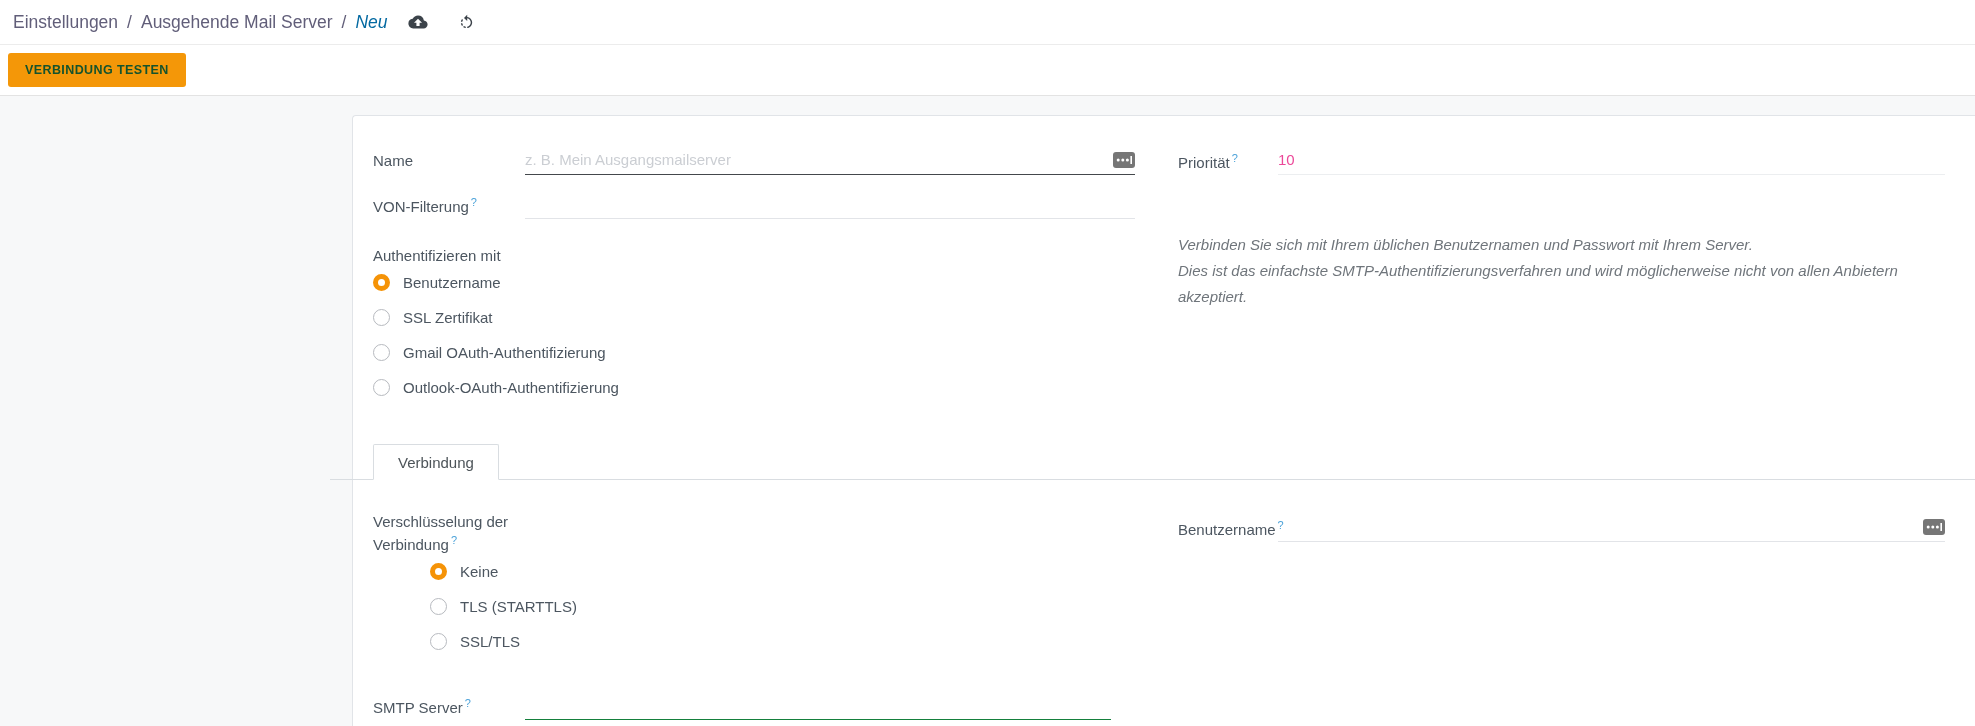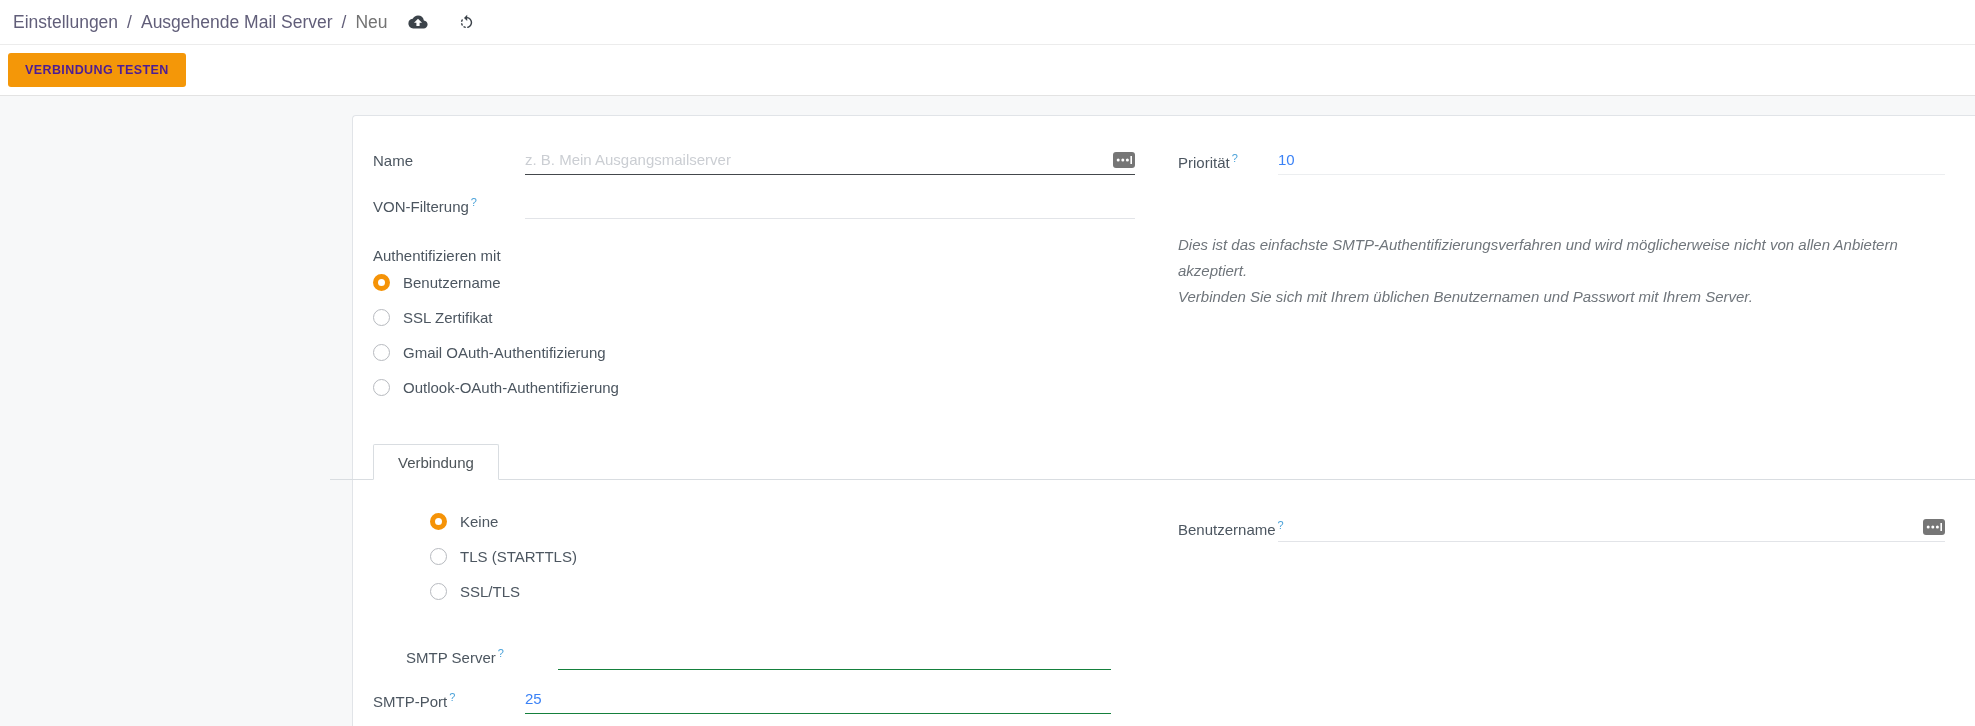--- a/index.html
+++ b/index.html
@@ -4,48 +4,48 @@
 <style>
   * { margin:0; padding:0; box-sizing:border-box; }
   html,body { width:1975px; height:726px; background:#fff; font-family:"Liberation Sans","DejaVu Sans",sans-serif; }
   .screen { width:1975px; height:726px; overflow:hidden; display:flex; flex-direction:column; }
 
   
   .topbar { height:45px; background:#fff; border-bottom:1px solid #ececec; display:flex; align-items:center; padding-left:13px; flex:none; }
   .breadcrumb { display:flex; align-items:center; gap:9px; font-size:17.5px; }
   .breadcrumb a { color:#615e79; text-decoration:none; cursor:pointer; }
   .breadcrumb .sep { color:#615e79; }
-  .breadcrumb .current { color:#737373; }
+  .breadcrumb .current { color:#0369a1;font-style:italic; }
   .icon-btn { background:none; border:none; cursor:pointer; display:flex; align-items:center; justify-content:center; padding:4px; }
   .icon-btn svg { fill:#3c434a; }
   .topbar-icons { display:flex; align-items:center; gap:22px; margin-left:16px; }
 
   
   .statusbar { height:51px; background:#fff; border-bottom:1px solid #e3e3e3; display:flex; align-items:center; padding-left:8px; flex:none; }
-  .btn-warning { background:#f49708; color:#4c1d95; border:none; border-radius:3px; font-family:inherit;
+  .btn-warning { background:#f49708; color:#14532d; border:none; border-radius:3px; font-family:inherit;
                  font-size:12.5px; font-weight:600; letter-spacing:.4px; padding:10px 17px; cursor:pointer; }
 
   
   .content { flex:1; background:#f7f8f9; overflow:hidden; }
   .sheet { margin-left:352px; margin-top:19px; height:611px; background:#fff;
            border:1px solid #e1e4e8; border-right:none; border-bottom:none; border-radius:4px 0 0 0;
            padding:22px 30px 0 20px; }
 
   .group { display:grid; grid-template-columns:762px 1fr; column-gap:43px; }
   .col-left { min-width:0; }
   .col-right { min-width:0; }
 
   .field-row { display:flex; align-items:center; height:44px; }
   .field-row label, .field-row-multi > label { width:152px; flex:none; font-size:15px; color:#4c5660; line-height:19px; }
   .col-right .field-row label { width:100px; }
   sup.qmark { color:#4ba2d9; font-size:11px; margin-left:2px; }
 
   .field-input { flex:1; height:30px; display:flex; align-items:center; position:relative; }
   .field-input input { flex:1; border:none; outline:none; background:transparent; font-family:inherit;
-                       font-size:15px; color:#3b82f6; height:100%; min-width:0; }
+                       font-size:15px; color:#ec4899; height:100%; min-width:0; }
   .field-input input::placeholder { color:#cbced3; }
   .u-dark  { border-bottom:1px solid #44484c; }
   .u-med   { border-bottom:1px solid #15803d; }
   .u-light { border-bottom:1px solid #e2e4e8; }
   .u-faint { border-bottom:1px solid #eceef0; }
 
   .translate-btn { flex:none; margin-left:6px; cursor:pointer; display:flex; }
 
   .field-row-multi { display:flex; align-items:flex-start; margin-top:12px;flex-direction:column; }
   .field-row-multi > label { padding-top:8px; }
@@ -58,21 +58,21 @@
   .help-text { margin-top:50px; max-width:765px; font-size:15px; font-style:italic; color:#6f757b; line-height:26px; }
 
   
   .notebook { margin-top:38px; margin-left:-43px; margin-right:-30px; }
   .tabs { border-bottom:1px solid #d9dde1; padding-left:43px; height:37px; display:flex; align-items:flex-end; }
   .tab { background:#fff; border:1px solid #d9dde1; border-bottom:1px solid #fff; border-radius:2px 2px 0 0;
          margin-bottom:-1px; padding:9px 24px 8px; font-size:15px; color:#4d5459; cursor:pointer; }
   .tab-content { padding:24px 30px 0 43px; }
   .enc-options { margin-left:57px; }
   .tab-content .col-left .field-row { padding-right:24px; }
-  .mt24 { margin-top:24px;margin-left:33px; }
+  .mt24 { margin-top:24px; }
 </style>
 </head>
 <body>
 
 <div class="screen">
 
   <header class="topbar">
     <nav class="breadcrumb">
       <a>Einstellungen</a>
       <span class="sep">/</span>
@@ -157,36 +157,40 @@
         <div class="col-right">
 
           <div class="field-row">
             <label><span>Priorität</span><sup class="qmark">?</sup></label>
             <div class="field-input u-faint">
               <input type="text" value="10" style="">
             </div>
           </div>
 
           <div class="help-text">
+            <div>Verbinden Sie sich mit Ihrem üblichen Benutzernamen und Passwort mit Ihrem Server.</div>
             <div>Dies ist das einfachste SMTP-Authentifizierungsverfahren und wird möglicherweise nicht von allen Anbietern akzeptiert.</div>
-            <div>Verbinden Sie sich mit Ihrem üblichen Benutzernamen und Passwort mit Ihrem Server.</div>
           </div>
 
         </div>
       </div>
 
       <div class="notebook">
         <div class="tabs">
           <div class="tab">Verbindung</div>
         </div>
         <div class="tab-content group">
 
           <div class="col-left">
 
             <div class="field-row-multi" style="margin-top:0;">
+              <label>
+                <span>Verschlüsselung der</span><br>
+                <span>Verbindung</span><sup class="qmark">?</sup>
+              </label>
               <div class="radio-group enc-options">
                 <div class="radio-option">
                   <span class="radio checked"></span>
                   <span class="radio-label">Keine</span>
                 </div>
                 <div class="radio-option">
                   <span class="radio"></span>
                   <span class="radio-label">TLS (STARTTLS)</span>
                 </div>
                 <div class="radio-option">

